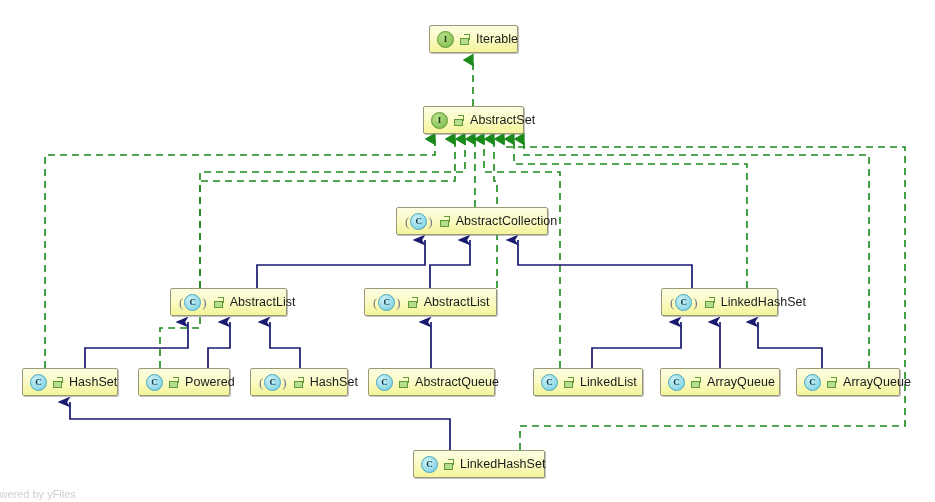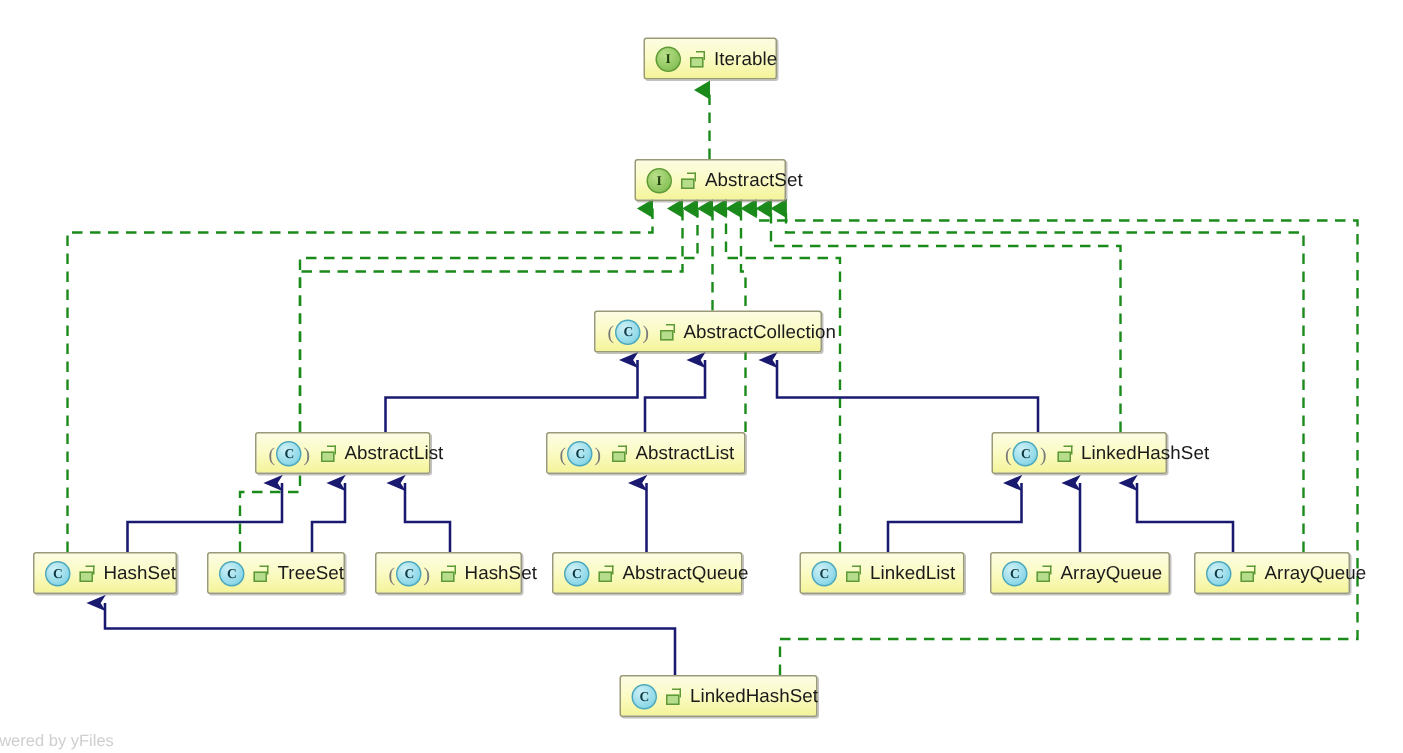--- a/index.html
+++ b/index.html
@@ -253,21 +253,21 @@
           <span class="body"></span>
         </span>
         <span class="node-label">HashSet</span>
       </div>
       <div class="node" style="left: 138px; top: 368px; width: 92px;">
         <span class="icon-type klass">C</span>
         <span class="icon-lock">
           <span class="shackle"></span>
           <span class="body"></span>
         </span>
-        <span class="node-label">TreeSet</span>
+        <span class="node-label">Powered</span>
       </div>
       <div class="node" style="left: 250px; top: 368px; width: 98px;">
         <span class="abstract-wrap">
           <span class="paren">(</span>
           <span class="icon-type klass">C</span>
           <span class="paren">)</span>
         </span>
         <span class="icon-lock">
           <span class="shackle"></span>
           <span class="body"></span>

